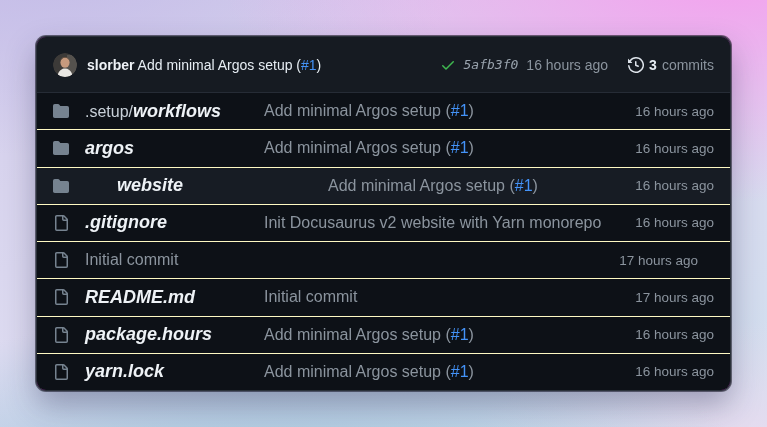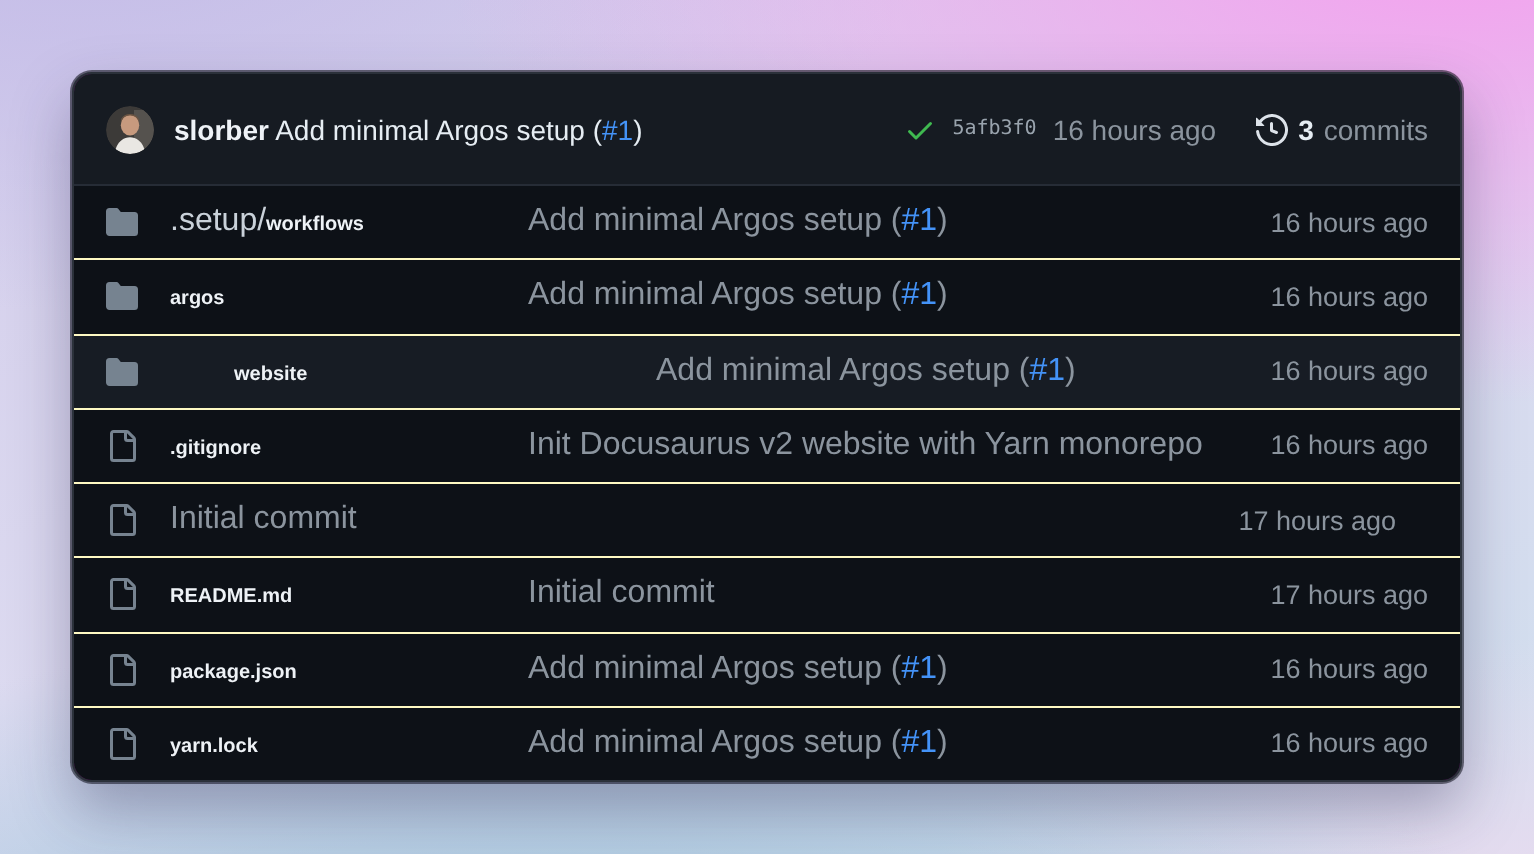--- a/index.html
+++ b/index.html
@@ -49,22 +49,23 @@
   .link { color: #4493f8; text-decoration: none; cursor: pointer; }
 
   .header-right {
     margin-left: auto;
     display: flex;
     align-items: center;
     gap: 8px;
   }
   .hash {
     font-family: "DejaVu Sans Mono", monospace;
-    font-size: 10px;
+    font-size: 13px;
     color: #99a3ad;
+    font-style: italic;
   }
   .muted { color: #8b949e; }
   .commits-group { display: flex; align-items: center; gap: 5px; margin-left: 12px; }
   .commits-count { font-weight: 700; color: #e6edf3; }
 
   .table { flex: 1 1 auto; display: flex; flex-direction: column; }
   .row {
     flex: 1 1 0;
     min-height: 0;
     display: grid;
@@ -74,22 +75,22 @@
     padding: 0 16px;
     border-top: 1px solid #fef9c3;
     background: #0d1117;
     cursor: pointer;
   }
   .row:first-child { border-top: none; }
   .row.hover { background: #171c24; gap: 48px; }
 
   .cell-icon { display: flex; align-items: center; justify-content: center; }
   .fname {
-    color: #eef2f6; font-weight: 700; font-size: 10px;
-    text-decoration: none; white-space: nowrap; overflow: hidden;
+    color: #eef2f6; font-weight: 700; font-size: 18px;
+    text-decoration: none; white-space: nowrap; overflow: hidden; font-style: italic;
   }
   .fprefix { color: #c9d1d9; font-weight: 400; text-decoration: none; }
   .msg {
     color: #8b949e; font-size: 16px;
     white-space: nowrap; overflow: hidden; text-overflow: ellipsis;
   }
   .time {
     color: #8b949e; font-size: 13.5px;
     justify-self: end; white-space: nowrap;
   }
@@ -208,21 +209,21 @@
       <span class="msg"><span>Initial commit</span><a class="link"></a><span></span></span>
       <span class="time">17 hours ago</span>
     </div>
 
     <div class="row">
       <span class="cell-icon">
         <svg width="16" height="16" viewBox="0 0 16 16" fill="#768390">
             <path d="M2 1.75C2 .784 2.784 0 3.75 0h6.586c.464 0 .909.184 1.237.513l2.914 2.914c.329.328.513.773.513 1.237v9.586A1.75 1.75 0 0 1 13.25 16h-9.5A1.75 1.75 0 0 1 2 14.25Zm1.75-.25a.25.25 0 0 0-.25.25v12.5c0 .138.112.25.25.25h9.5a.25.25 0 0 0 .25-.25V6h-2.75A1.75 1.75 0 0 1 9 4.25V1.5Zm6.75.062V4.25c0 .138.112.25.25.25h2.688l-.011-.013-2.914-2.914-.013-.011Z"></path>
           </svg>
       </span>
-      <span><a class="fname">package.json</a></span>
+      <span><a class="fname">package.hours</a></span>
       <span class="msg"><span>Add minimal Argos setup (</span><a class="link">#1</a><span>)</span></span>
       <span class="time">16 hours ago</span>
     </div>
 
     <div class="row">
       <span class="cell-icon">
         <svg width="16" height="16" viewBox="0 0 16 16" fill="#768390">
             <path d="M2 1.75C2 .784 2.784 0 3.75 0h6.586c.464 0 .909.184 1.237.513l2.914 2.914c.329.328.513.773.513 1.237v9.586A1.75 1.75 0 0 1 13.25 16h-9.5A1.75 1.75 0 0 1 2 14.25Zm1.75-.25a.25.25 0 0 0-.25.25v12.5c0 .138.112.25.25.25h9.5a.25.25 0 0 0 .25-.25V6h-2.75A1.75 1.75 0 0 1 9 4.25V1.5Zm6.75.062V4.25c0 .138.112.25.25.25h2.688l-.011-.013-2.914-2.914-.013-.011Z"></path>
           </svg>
       </span>

